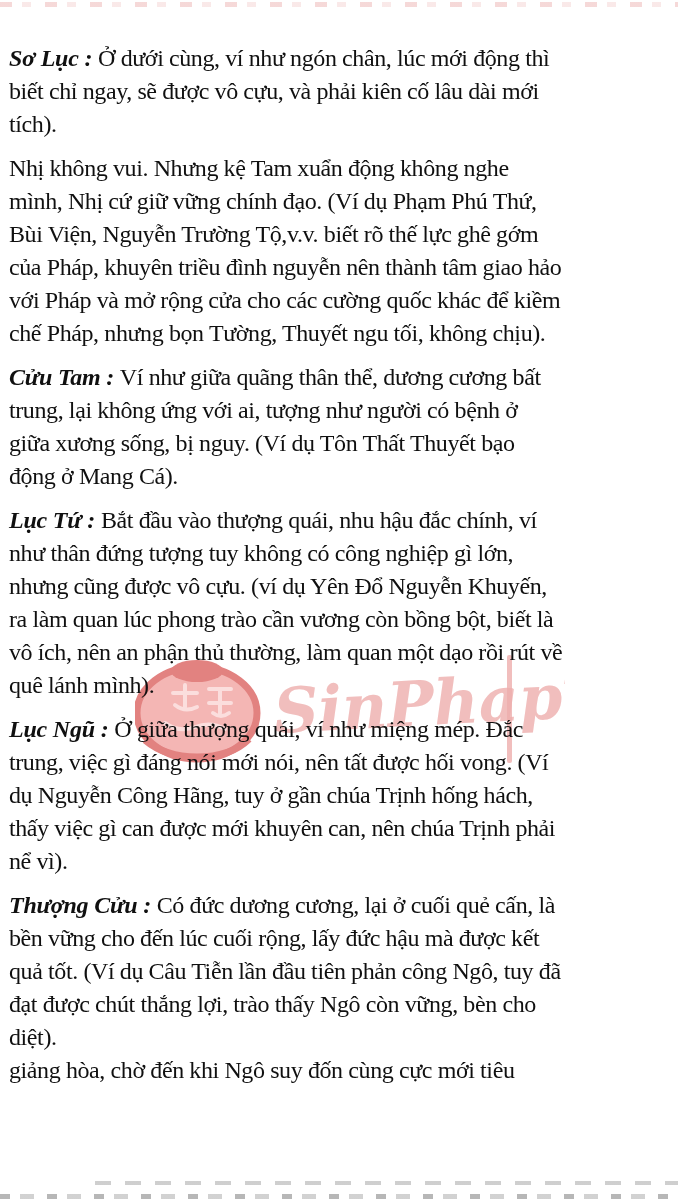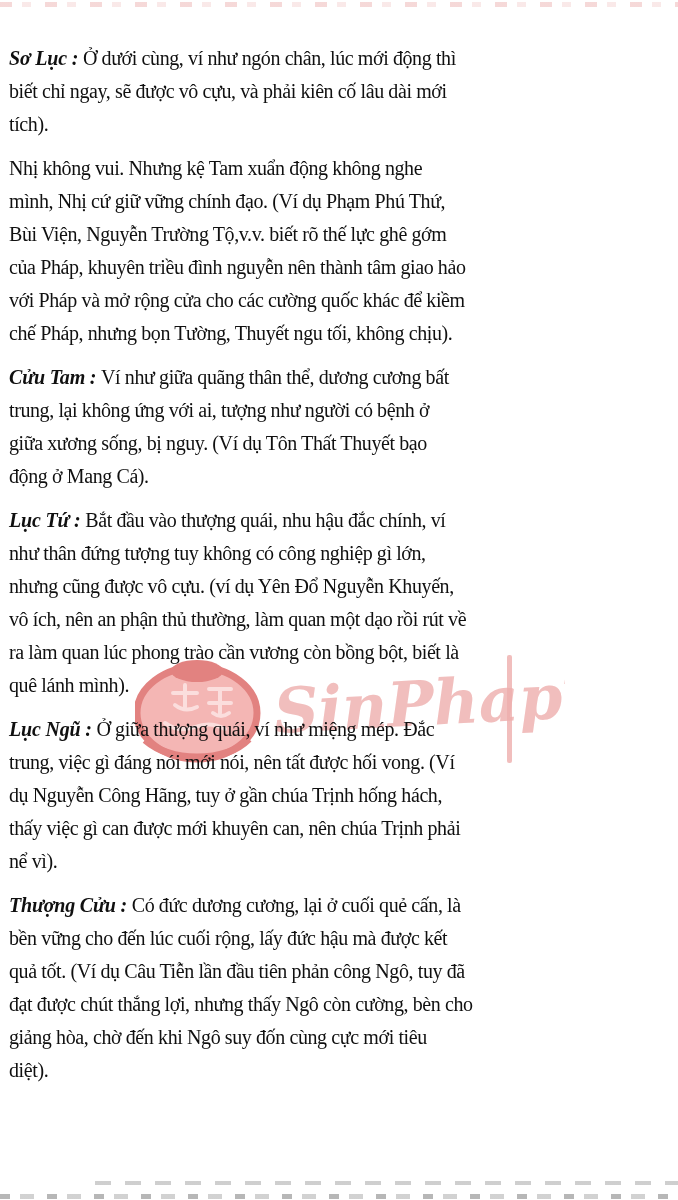--- a/index.html
+++ b/index.html
@@ -18,21 +18,21 @@
       rgba(221,118,116,0.28) 0 12px, rgba(255,255,255,0) 12px 22px,
       rgba(221,118,116,0.16) 22px 31px, rgba(255,255,255,0) 31px 45px);
   }
   
   .watermark {
     position:absolute; top:645px; left:135px; width:430px; height:128px;
     z-index:0; pointer-events:none;
   }
   .content {
     position:absolute; top:42px; left:9px; right:5px; z-index:1;
-    color:#101010; font-size:20px; letter-spacing:-0.4px;
+    color:#101010; font-size:24px; letter-spacing:-0.4px;
   }
   .para { margin:0 0 11px 0; }
   .line { white-space:nowrap; line-height:33px; height:33px; overflow:visible; }
   .head { font-weight:bold; font-style:italic; letter-spacing:-0.2px; }
   
   .bottom-artifact-1 {
     position:absolute; top:1181px; left:95px; right:0; height:4px;
     background:repeating-linear-gradient(90deg,
       rgba(95,95,95,0.30) 0 16px, rgba(255,255,255,0) 16px 30px);
   }
@@ -92,37 +92,37 @@
       <div class="para">
         <div class="line"><span class="head">Cửu Tam : </span>Ví như giữa quãng thân thể, dương cương bất</div>
         <div class="line">trung, lại không ứng với ai, tượng như người có bệnh ở</div>
         <div class="line">giữa xương sống, bị nguy. (Ví dụ Tôn Thất Thuyết bạo</div>
         <div class="line">động ở Mang Cá).</div>
       </div>
       <div class="para">
         <div class="line"><span class="head">Lục Tứ : </span>Bắt đầu vào thượng quái, nhu hậu đắc chính, ví</div>
         <div class="line">như thân đứng tượng tuy không có công nghiệp gì lớn,</div>
         <div class="line">nhưng cũng được vô cựu. (ví dụ Yên Đổ Nguyễn Khuyến,</div>
+        <div class="line">ra làm quan lúc phong trào cần vương còn bồng bột, biết là</div>
         <div class="line">vô ích, nên an phận thủ thường, làm quan một dạo rồi rút về</div>
-        <div class="line">ra làm quan lúc phong trào cần vương còn bồng bột, biết là</div>
         <div class="line">quê lánh mình).</div>
       </div>
       <div class="para">
         <div class="line"><span class="head">Lục Ngũ : </span>Ở giữa thượng quái, ví như miệng mép. Đắc</div>
         <div class="line">trung, việc gì đáng nói mới nói, nên tất được hối vong. (Ví</div>
         <div class="line">dụ Nguyễn Công Hãng, tuy ở gần chúa Trịnh hống hách,</div>
         <div class="line">thấy việc gì can được mới khuyên can, nên chúa Trịnh phải</div>
         <div class="line">nể vì).</div>
       </div>
       <div class="para">
         <div class="line"><span class="head">Thượng Cửu : </span>Có đức dương cương, lại ở cuối quẻ cấn, là</div>
         <div class="line">bền vững cho đến lúc cuối rộng, lấy đức hậu mà được kết</div>
         <div class="line">quả tốt. (Ví dụ Câu Tiễn lần đầu tiên phản công Ngô, tuy đã</div>
-        <div class="line">đạt được chút thắng lợi, nhưng thấy Ngô còn cường, bèn cho</div>
+        <div class="line">đạt được chút thắng lợi, trào thấy Ngô còn vững, bèn cho</div>
+        <div class="line">diệt).</div>
         <div class="line">giảng hòa, chờ đến khi Ngô suy đốn cùng cực mới tiêu</div>
-        <div class="line">diệt).</div>
       </div>
     </div>
 
   <div class="bottom-artifact-1"></div>
   <div class="bottom-artifact-2"></div>
 
 </div>
 
 </body></html>

